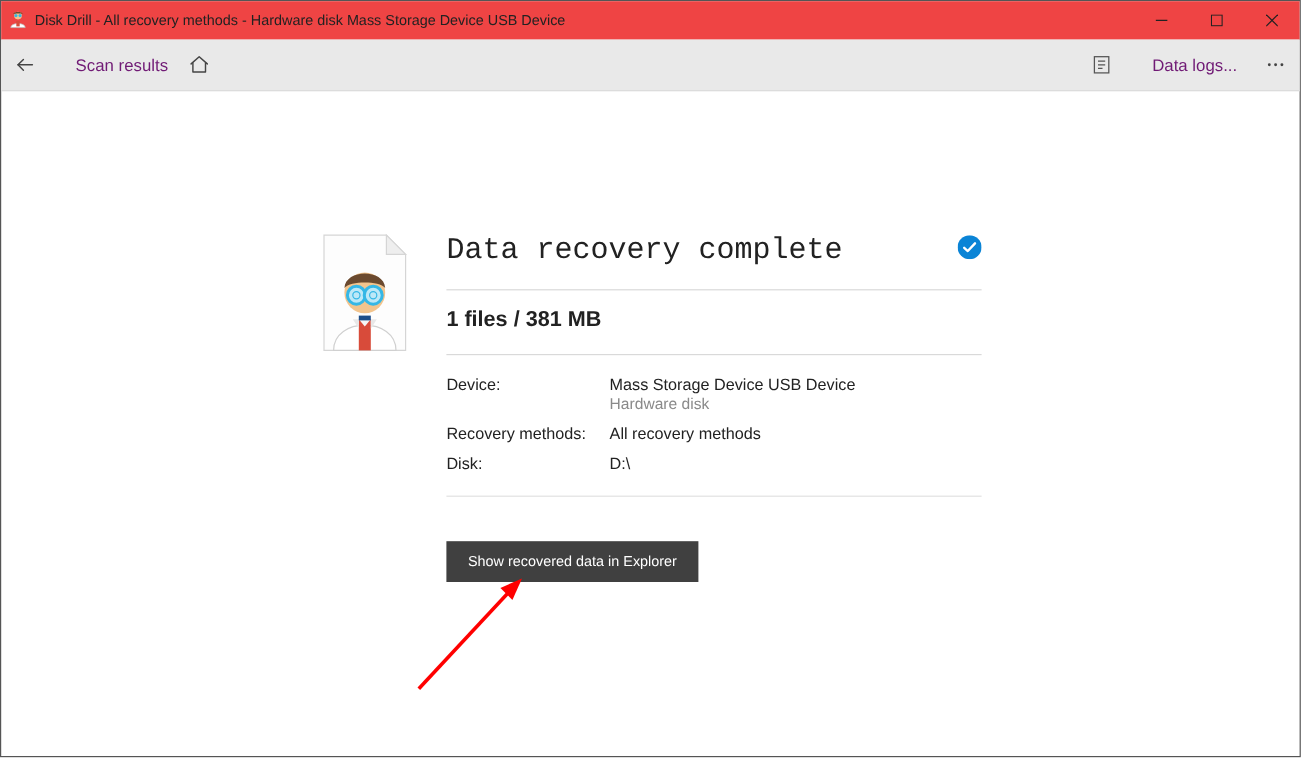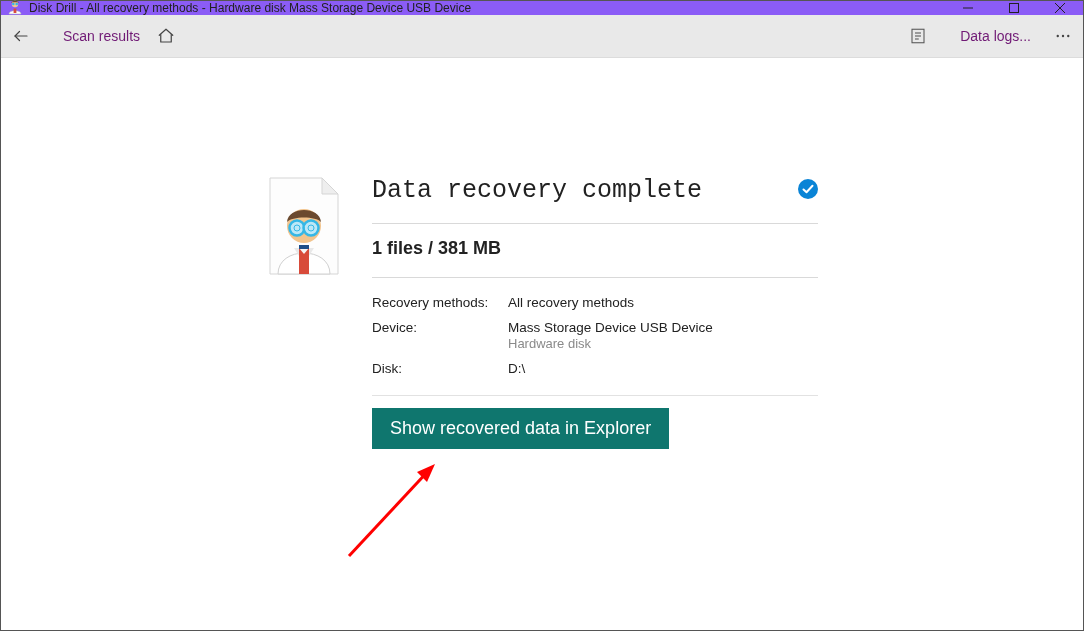--- a/index.html
+++ b/index.html
@@ -16,23 +16,23 @@
     width: 1084px;
     height: 631px;
     border: 1px solid #555;
     box-sizing: border-box;
     display: flex;
     flex-direction: column;
     background: #ffffff;
   }
   
   .titlebar {
-    height: 14px;
-    display: flex;
-    background: #8b5cf6;
+    height: 32px;
+    display: flex;
+    background: #ef4444;
     font-size: 12px;
     color: #222;
   }
   .titlebar-left {
     display: flex;
     align-items: center;
     padding-left: 6px;
     gap: 6px;
     flex: 1;
     min-width: 0;
@@ -128,25 +128,25 @@
   }
   .row .value {
     color: #222;
   }
   .row .subvalue {
     color: #8a8a8a;
     font-size: 13px;
     margin-top: 1px;
   }
   .primary-btn {
-    margin-top: 12px;
+    margin-top: 37px;
     display: inline-block;
-    background: #0f766e;
+    background: #404040;
     color: #ffffff;
-    font-size: 18px;
+    font-size: 12px;
     padding: 10px 18px;
     border: none;
   }
   
   .arrow-overlay {
     position: absolute;
     left: 338px;
     top: 388px;
     pointer-events: none;
   }
@@ -253,31 +253,31 @@
           <span>
             <svg width="20" height="20" viewBox="0 0 20 20">
               <circle cx="10" cy="10" r="10" fill="#0a84d6"></circle>
               <polyline points="5.5,10.5 8.5,13.2 14.5,6.8" fill="none" stroke="#fff" stroke-width="2" stroke-linecap="round" stroke-linejoin="round"></polyline>
             </svg>
           </span>
         </div>
         <div class="summary">1 files / 381 MB</div>
         <div class="details">
           <div class="row">
-            <div class="label">Recovery methods:</div>
-            <div class="value">All recovery methods</div>
-          </div>
-          <div class="row">
             <div class="label">Device:</div>
             <div>
               <div class="value">Mass Storage Device USB Device</div>
               <div class="subvalue">Hardware disk</div>
             </div>
           </div>
           <div class="row">
+            <div class="label">Recovery methods:</div>
+            <div class="value">All recovery methods</div>
+          </div>
+          <div class="row">
             <div class="label">Disk:</div>
             <div class="value">D:\</div>
           </div>
         </div>
         <button class="primary-btn">Show recovered data in Explorer</button>
       </div>
     </div>
 
     <div class="arrow-overlay">
       <svg width="120" height="120" viewBox="0 0 120 120">

